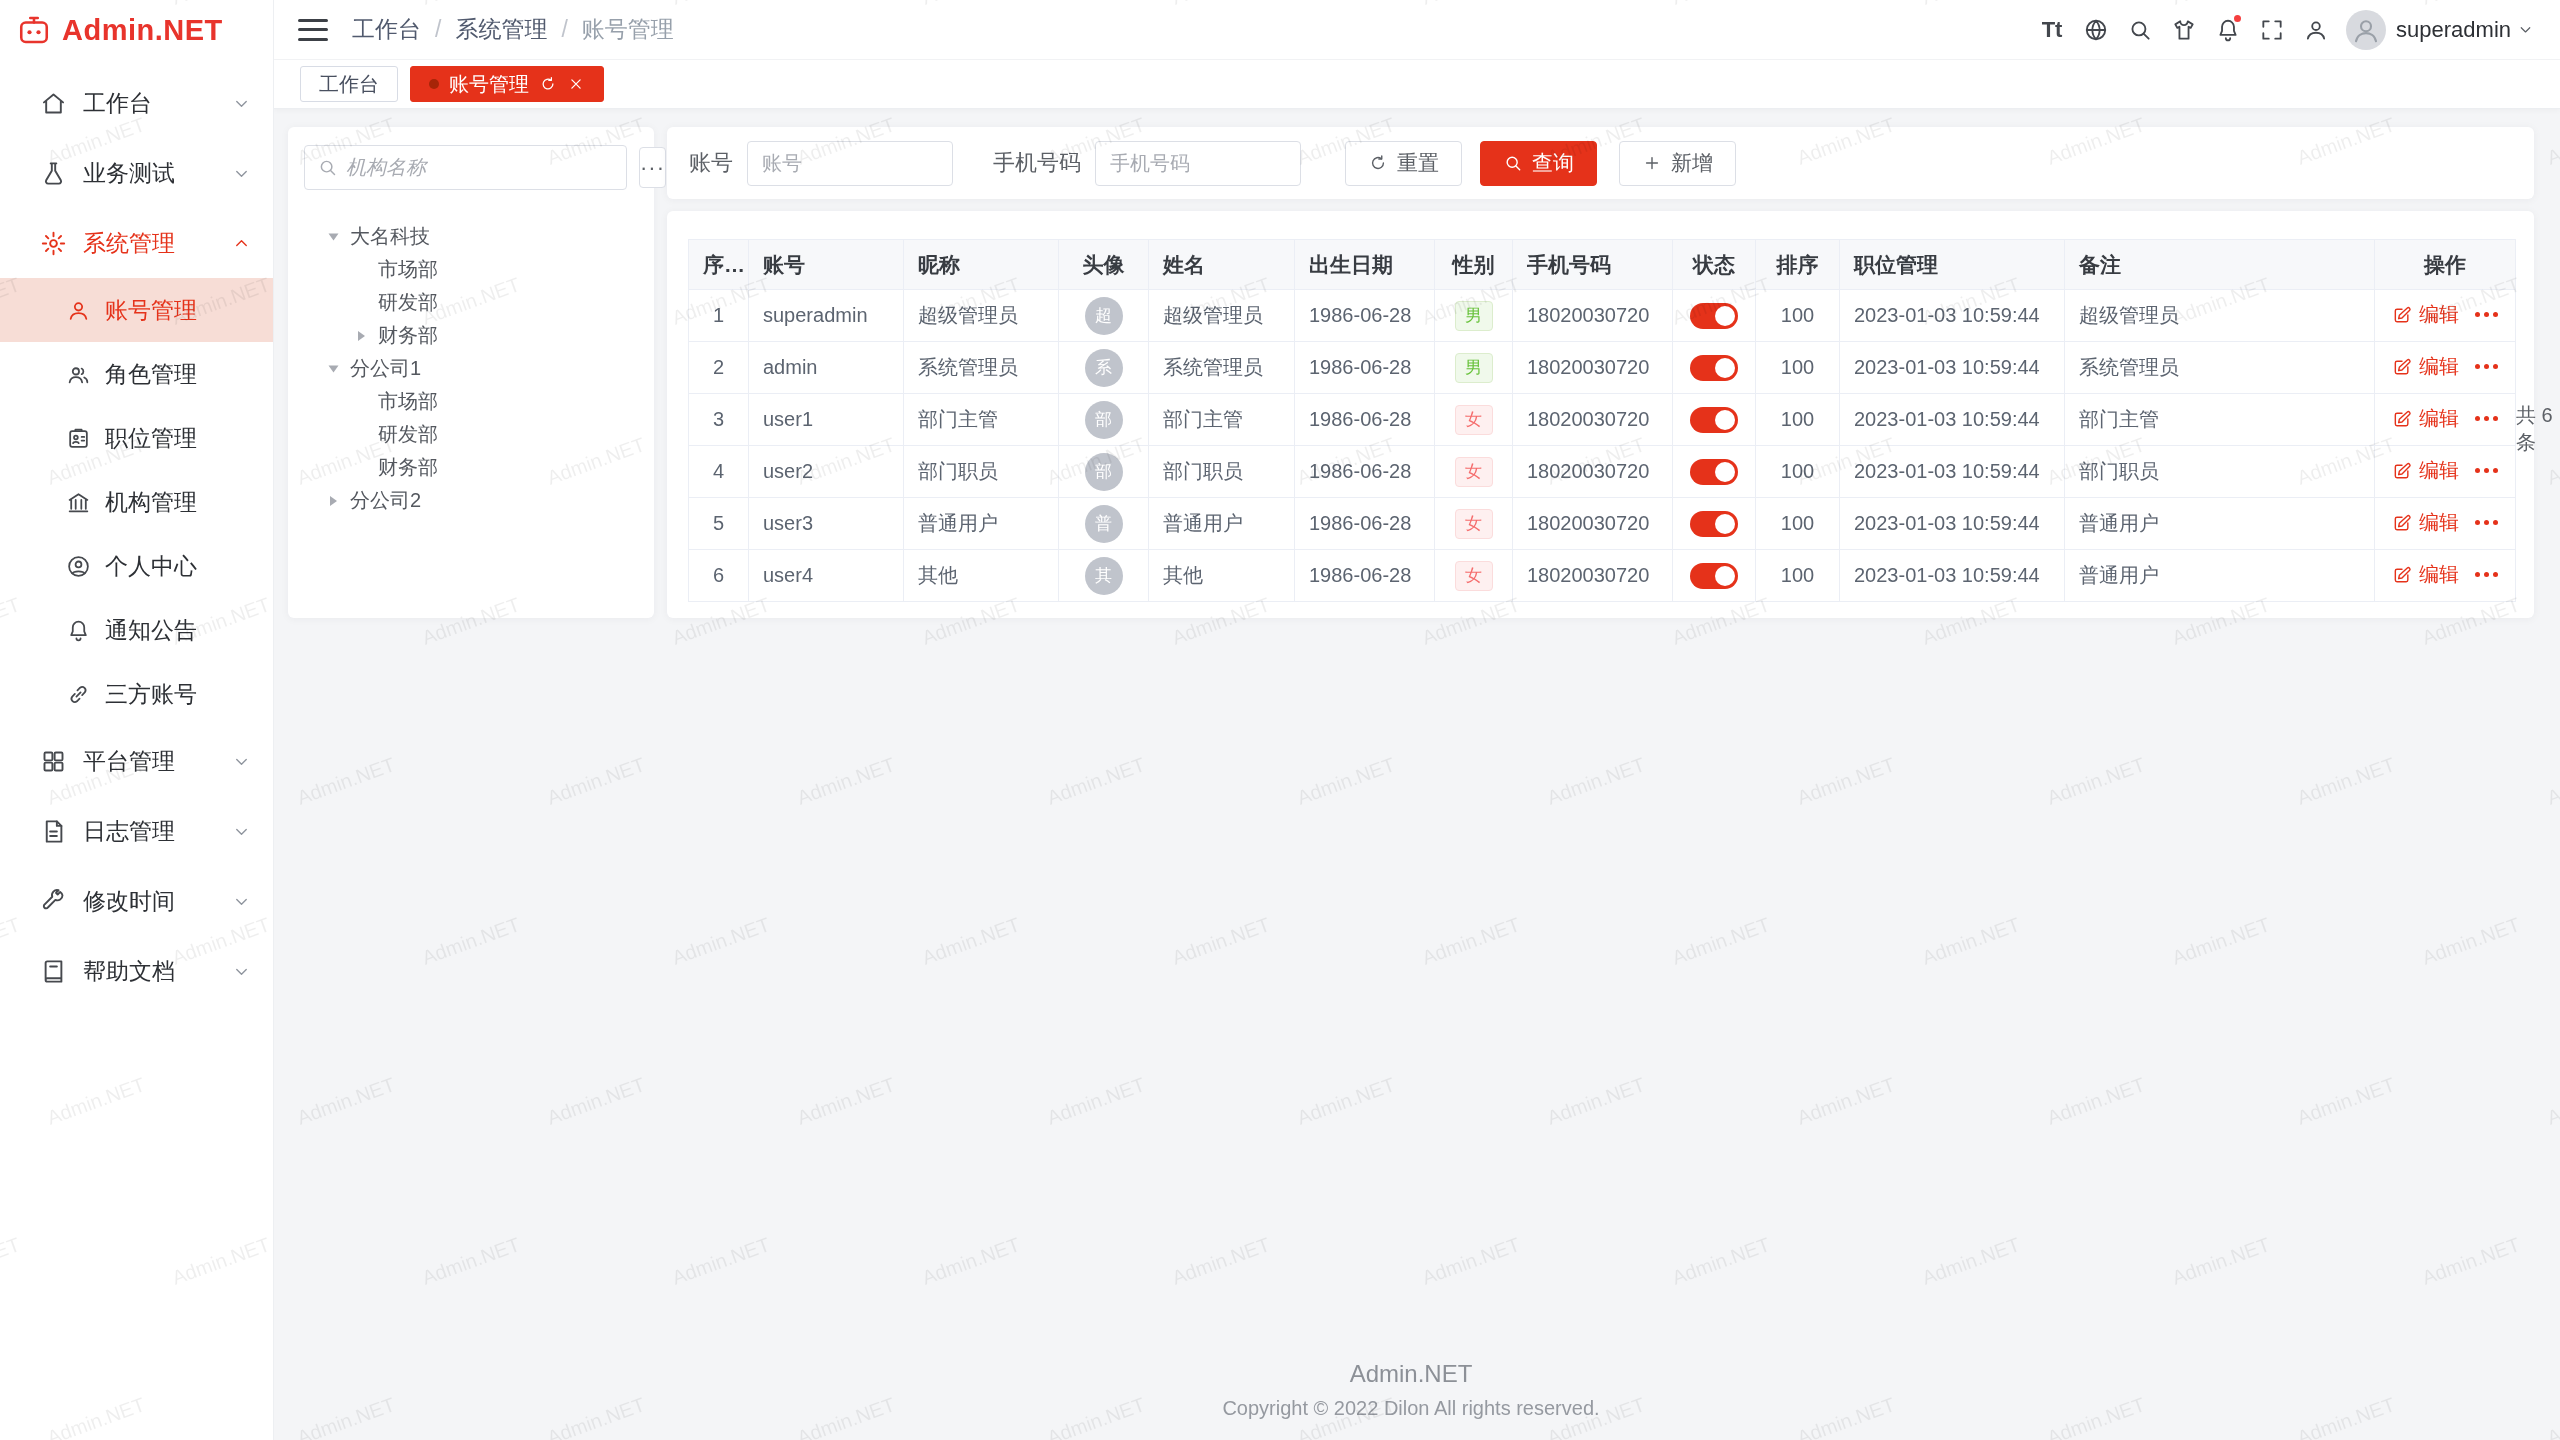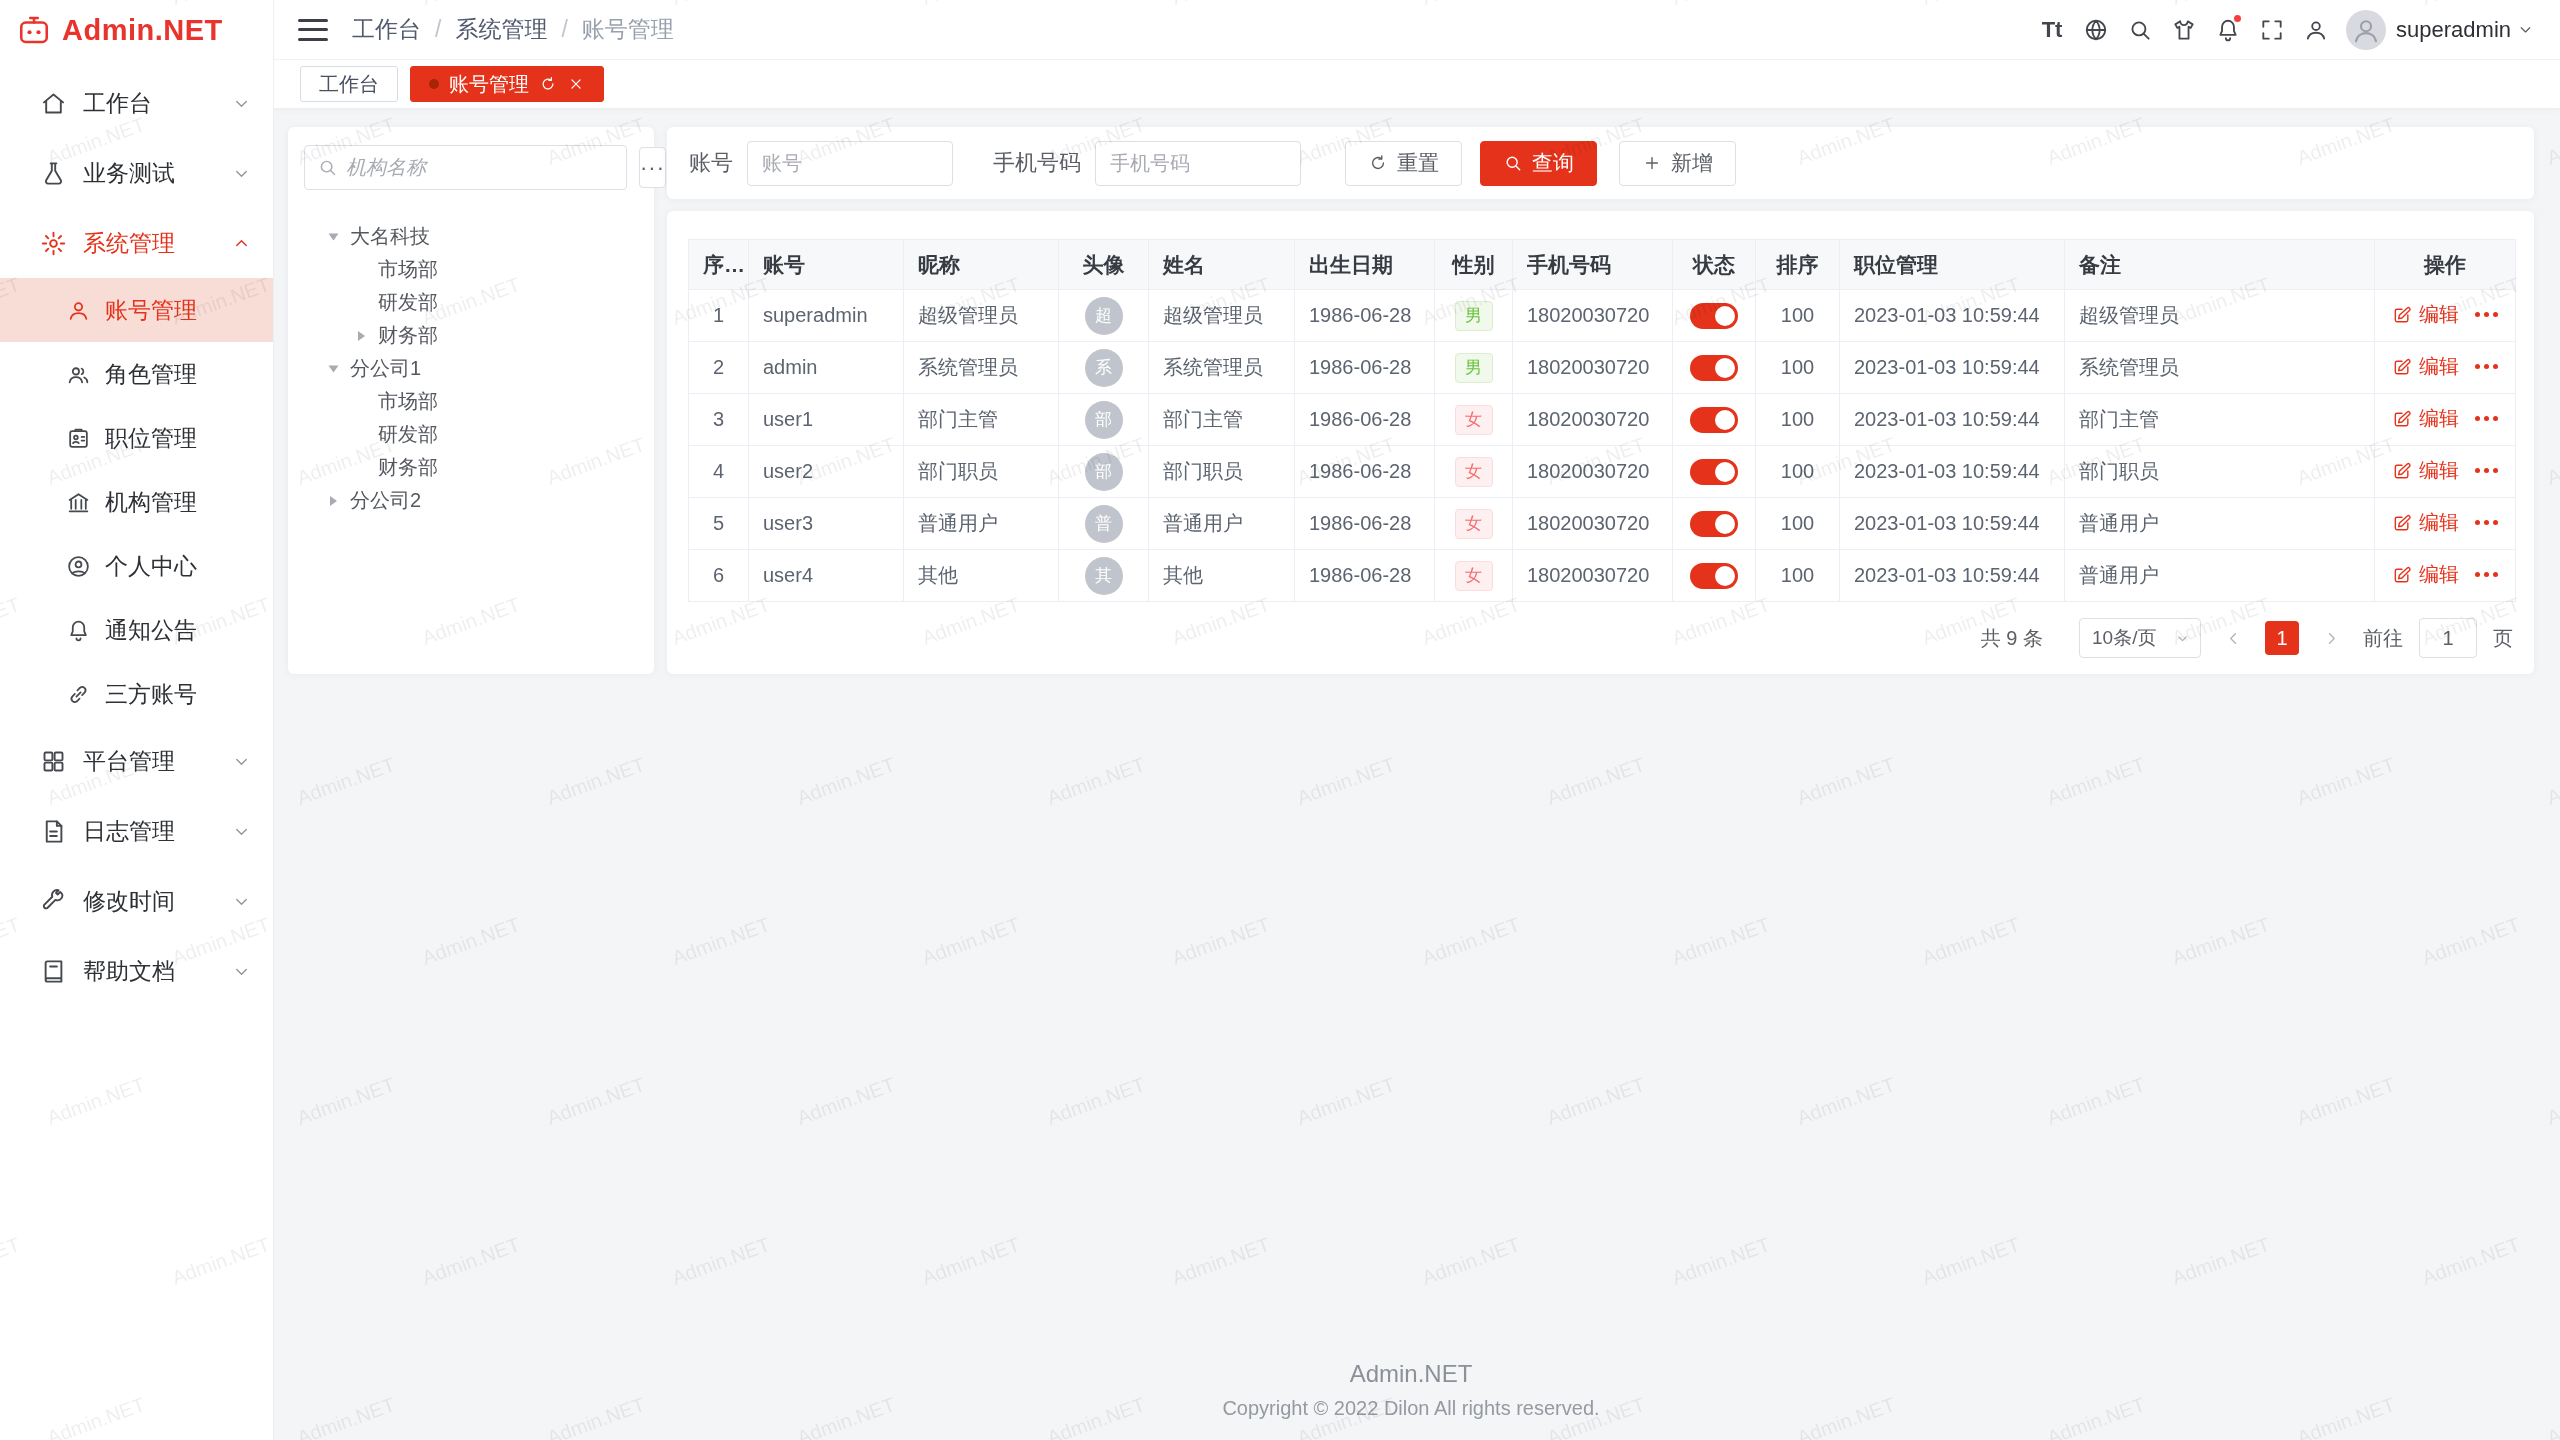--- a/index.html
+++ b/index.html
@@ -80,21 +80,21 @@
   .f-label.second{margin-left:40px;}
   .f-input{width:206px;height:45px;border:1px solid #dcdfe6;border-radius:4px;padding:0 14px;font-size:20px;color:#303133;outline:none;font-family:inherit;}
   .f-input::placeholder{color:#a8abb2;}
   .btn{height:45px;display:inline-flex;align-items:center;gap:9px;padding:0 22px;border-radius:4px;font-size:21px;cursor:pointer;border:1px solid #dcdfe6;background:#fff;color:#5c6066;font-family:inherit;}
   .btn svg{width:20px;height:20px;}
   .btn-reset{margin-left:44px;}
   .btn-primary{background:var(--primary);border-color:var(--primary);color:#fff;margin-left:18px;}
   .btn-add{margin-left:22px;}
 
   
-  .table-card{padding:28px 21px 16px;display:flex;flex-direction:column;}
+  .table-card{padding:28px 21px 16px;display:flex;flex-direction:row;}
   table.data-table{width:100%;table-layout:fixed;border-collapse:collapse;}
   .data-table th,.data-table td{border:1px solid #ebeef5;padding:0 14px;overflow:hidden;white-space:nowrap;text-overflow:ellipsis;}
   .data-table th{height:50px;background:#f7f8fa;font-size:21px;font-weight:600;color:#383c42;text-align:left;}
   .data-table td{height:52px;font-size:20px;color:#5c6470;text-align:left;}
   .data-table .center{text-align:center;}
   .avatar-circle{display:inline-flex;align-items:center;justify-content:center;width:38px;height:38px;border-radius:50%;background:#c0c4cc;color:#fff;font-size:17px;vertical-align:middle;}
   .tag{display:inline-block;min-width:38px;height:30px;line-height:28px;padding:0 6px;border-radius:4px;font-size:17px;border:1px solid transparent;}
   .tag-male{color:#67c23a;background:#f0f9eb;border-color:#dcedcd;}
   .tag-female{color:#f56c6c;background:#fef0f0;border-color:#fbdcdc;}
   .switch{display:inline-block;width:48px;height:26px;border-radius:13px;background:var(--primary);position:relative;vertical-align:middle;cursor:pointer;}
@@ -638,21 +638,21 @@
                           <i></i>
                           <i></i>
                           <i></i>
                         </span>
                       </span></td>
                   </tr>
                 </tbody>
             </table>
 
             <div class="pagination">
-              <span>共 9 条</span>
+              <span>共 6 条</span>
               <span class="pg-size">
                 <span>10条/页</span>
                 <svg class="ic" viewBox="0 0 24 24">
                     <path d="M6 9.5l6 6 6-6"></path>
                   </svg>
               </span>
               <span class="pg-arrow">
                 <svg class="ic" viewBox="0 0 24 24">
                     <path d="M14.5 6l-6 6 6 6"></path>
                   </svg>

